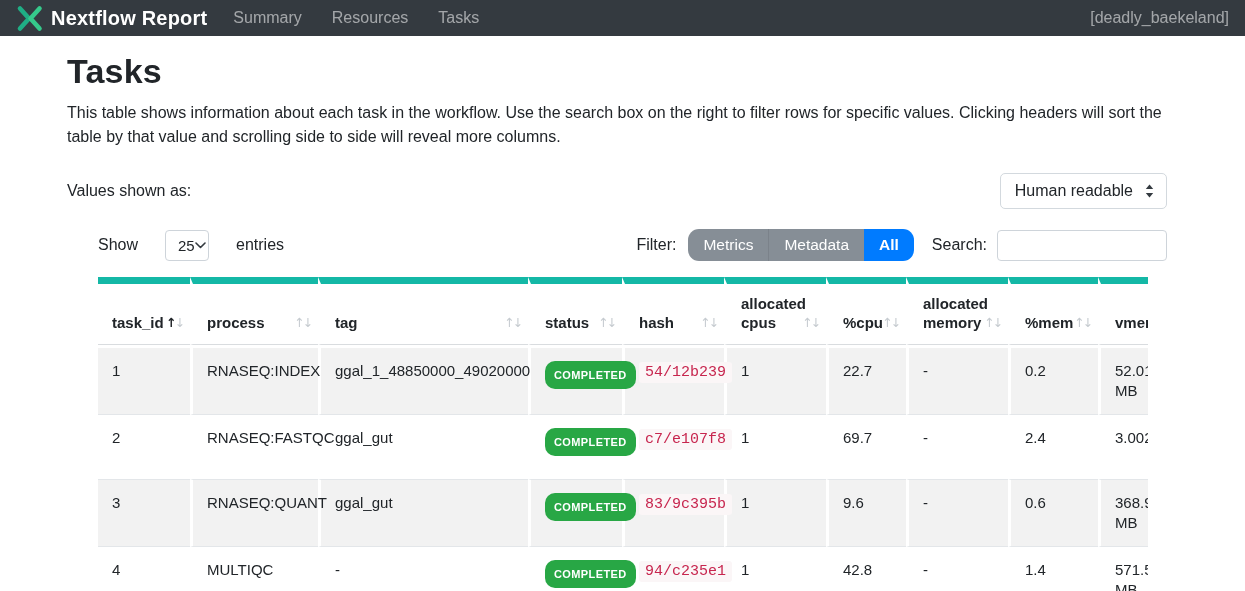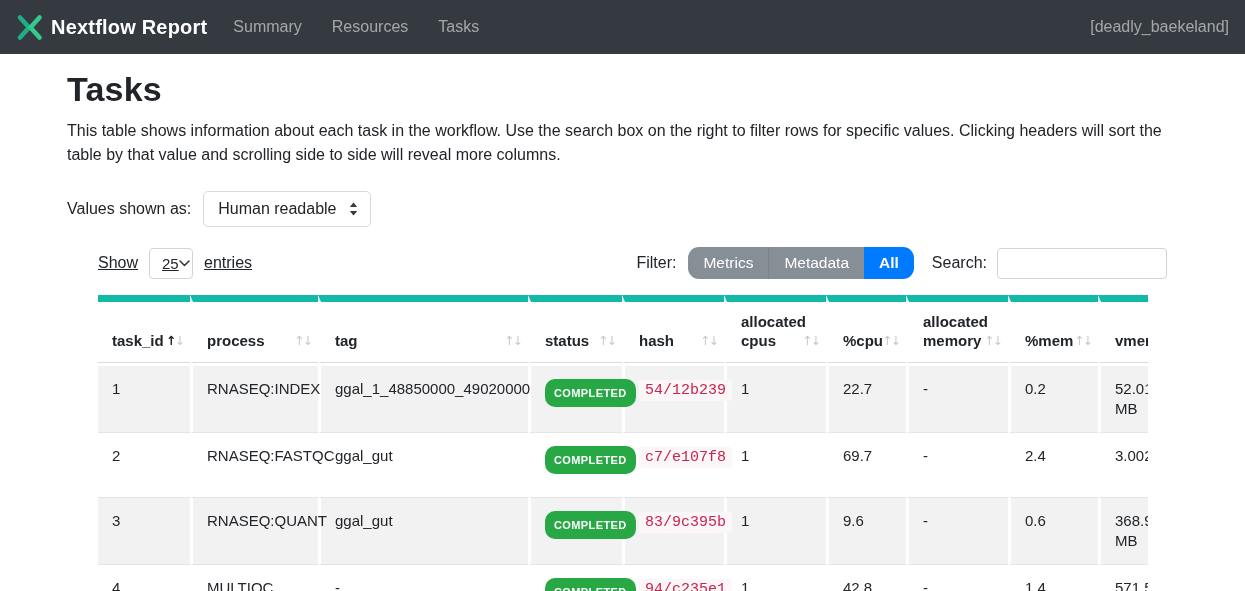--- a/index.html
+++ b/index.html
@@ -1,39 +1,39 @@
 <!DOCTYPE html>
 <html><head>
 <meta charset="utf-8">
 <style>
   * { box-sizing: border-box; margin: 0; padding: 0; }
   html,body { width:1245px; height:591px; overflow:hidden; background:#fff;
     font-family:"Liberation Sans","DejaVu Sans",sans-serif; color:#212529; }
 
   
-  .navbar { height:54px; background:#343a40; display:flex; align-items:center; padding:0 16px; }
+  .navbar { height:36px; background:#343a40; display:flex; align-items:center; padding:0 16px; }
   .brand { display:flex; align-items:center; gap:8px; }
   .brand-title { color:#fff; font-size:20px; font-weight:600; letter-spacing:.2px; }
   .nav-links { display:flex; gap:30px; margin-left:26px; }
   .nav-link { color:rgba(255,255,255,.55); font-size:16px; text-decoration:none; cursor:pointer; }
   .nav-spacer { flex:1; }
   .run-name { color:rgba(255,255,255,.55); font-size:16px; }
 
   
   .content { margin-left:67px; width:1100px; }
   h1.page-title { font-size:34px; font-weight:600; margin-top:16px; letter-spacing:.2px; }
   p.page-desc { font-size:16px; line-height:24px; margin-top:10px; width:1100px; }
 
-  .values-row { margin-top:24px; display:flex; align-items:center; gap:12px; font-size:16px; }
+  .values-row { margin-top:24px; display:flex; align-items:center; gap:12px; font-size:16px;justify-content:space-between; }
   .select-lg { display:inline-flex; align-items:center; gap:12px; border:1px solid #d3d9de;
     border-radius:5px; padding:8px 12px 8px 14px; font-size:16px; background:#fff; cursor:pointer; }
   .updown { display:inline-flex; flex-direction:column; line-height:4px; }
 
   .controls-row { margin-top:20px; display:flex; align-items:center; font-size:16px; }
-  .show-group { display:flex; align-items:center; gap:11px; margin-left:31px;text-decoration:underline; }
+  .show-group { display:flex; align-items:center; gap:27px; margin-left:31px; }
   .select-sm { display:inline-flex; align-items:center; justify-content:space-between;
     border:1px solid #ced4da; border-radius:4px; width:44px; height:31px; padding:0 8px 0 12px;
     font-size:15px; background:#fff; cursor:pointer; }
   .right-group { margin-left:auto; display:flex; align-items:center; }
   .filter-label { margin-right:12px;margin-left:28px; }
   .btn-group { display:inline-flex; border-radius:11px; overflow:hidden; }
   .btn { border:none; color:#fff; font-size:15.5px; padding:7px 15px; cursor:pointer;
     font-family:inherit; }
   .btn.gray { background:#868e96; }
   .btn.gray + .btn.gray { border-left:1px solid rgba(0,0,0,.08); }

